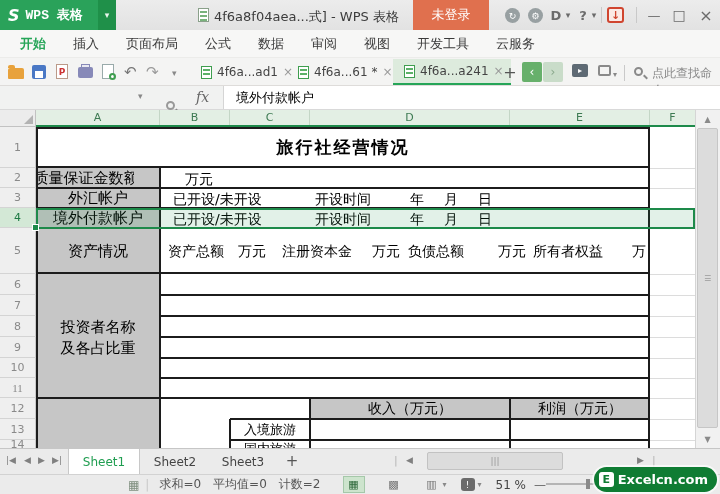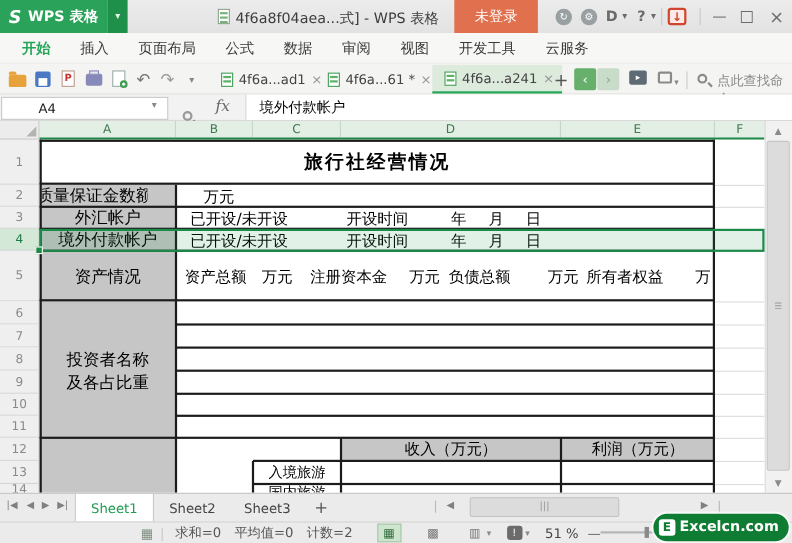--- a/index.html
+++ b/index.html
@@ -6,21 +6,21 @@
   body { font-family:"DejaVu Sans","Liberation Sans",sans-serif; }
   #app { position:relative; width:720px; height:494px; background:#fff; overflow:hidden; font-size:13px; color:#333; }
   .abs { position:absolute; }
   .flexc { display:flex; align-items:center; justify-content:center; }
   .nowrap { white-space:nowrap; }
 
   
   .titlebar { left:0; top:0; width:720px; height:30px; background:linear-gradient(#ececec,#e2e2e2); }
   .appbtn { left:0; top:0; width:98px; height:30px; background:#2aa25a; color:#fff; font-weight:bold; display:flex; align-items:center; padding-left:8px; gap:6px; }
   .appbtn .slogo { font-size:16px; font-style:italic; }
-  .appbtn .aname { font-size:13px; }
+  .appbtn .aname { font-size:13px;font-family:Liberation Mono, monospace; }
   .appcaret { left:98px; top:0; width:18px; height:30px; background:#1f9049; color:#e8f5ec; font-size:9px; }
   .docicon { left:198px; top:8px; width:11px; height:14px; background:#fff; border:1px solid #8aa08a; }
   .docicon i { display:block; height:2px; background:#79b37c; margin:2px 1px 0 1px; }
   .doctitle { left:214px; top:8px; color:#3c3c3c; font-size:13px; }
   .loginbtn { left:413px; top:0; width:76px; height:30px; background:#e0704e; color:#fff; font-size:13px; }
   .tbico { top:0; height:30px; width:22px; color:#6b6b6b; font-size:13px; }
   .circico { border-radius:50%; background:#98a0a2; color:#fff; width:15px; height:15px; font-size:9px; top:8px; }
   .vsep { top:7px; width:1px; height:16px; background:#c9c9c9; }
   .dlico { top:7px; left:607px; width:17px; height:16px; border:2px solid #d0452f; border-radius:3px; color:#d0452f; font-weight:bold; font-size:11px; background:#fbeae6; }
 
@@ -217,21 +217,20 @@
   <div class="abs monico flexc">
       <span>▸</span>
     </div>
   <div class="abs panelico"></div>
   <div class="abs" style="left:613px;top:70px;font-size:8px;color:#888;"><span>▾</span></div>
   <div class="abs vsep" style="left:624px;top:65px;"></div>
   <div class="abs mag" style="left:634px;top:67px;"></div>
   <div class="abs" style="left:652px;top:65px;font-size:12px;color:#888;">点此查找命令</div>
 
   <div class="abs fbar"></div>
-  <div class="abs namebox">A4</div>
   <div class="abs nbcaret"><span>▾</span></div>
   <div class="abs mag" style="left:166px;top:92px;border-color:#999;"></div>
   <div class="abs fxlbl">fx</div>
   <div class="abs farea">境外付款帐户</div>
 
   <div class="abs cornerbox">
       <i></i>
     </div>
   <div class="abs colhdrs">
     <div class="colhdr" style="left:0;width:124px;">A</div>
@@ -246,21 +245,21 @@
   <div class="abs rowhdr" style="top:127px;height:41px;">1</div>
   <div class="abs rowhdr" style="top:168px;height:20px;">2</div>
   <div class="abs rowhdr" style="top:188px;height:20px;">3</div>
   <div class="abs rowhdr sel" style="top:208px;height:20px;">4</div>
   <div class="abs rowhdr" style="top:228px;height:46px;">5</div>
   <div class="abs rowhdr" style="top:274px;height:21px;">6</div>
   <div class="abs rowhdr" style="top:295px;height:21px;">7</div>
   <div class="abs rowhdr" style="top:316px;height:21px;">8</div>
   <div class="abs rowhdr" style="top:337px;height:21px;">9</div>
   <div class="abs rowhdr" style="top:358px;height:20px;">10</div>
-  <div class="abs rowhdr" style="top:378px;height:20px;">11</div>
+  <div class="abs rowhdr" style="top:378px;height:20px;font-family:Liberation Serif, serif;">11</div>
   <div class="abs rowhdr" style="top:398px;height:21px;">12</div>
   <div class="abs rowhdr" style="top:419px;height:21px;">13</div>
   <div class="abs rowhdr" style="top:440px;height:8px;border-bottom:none;">14</div>
 
   <div class="abs vscroll"></div>
   <div class="abs scrlar flexc" style="left:697px;top:112px;width:21px;height:14px;">
       <span>▲</span>
     </div>
   <div class="abs vthumb flexc">
       <span>☰</span>

